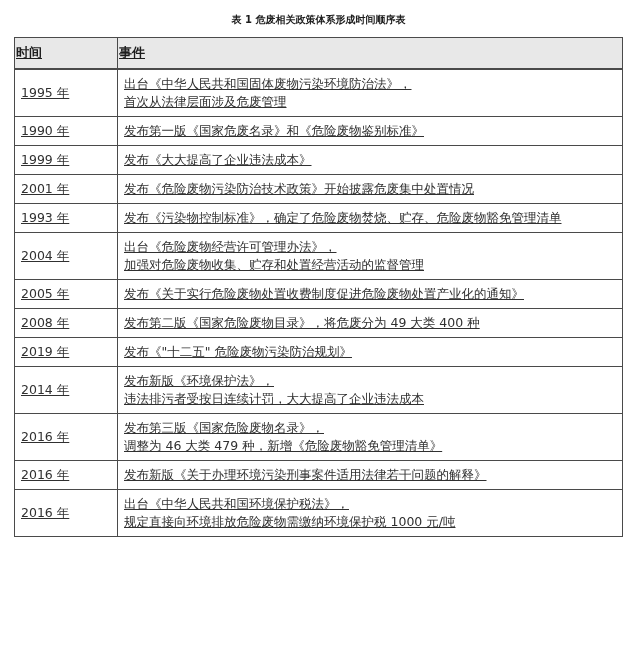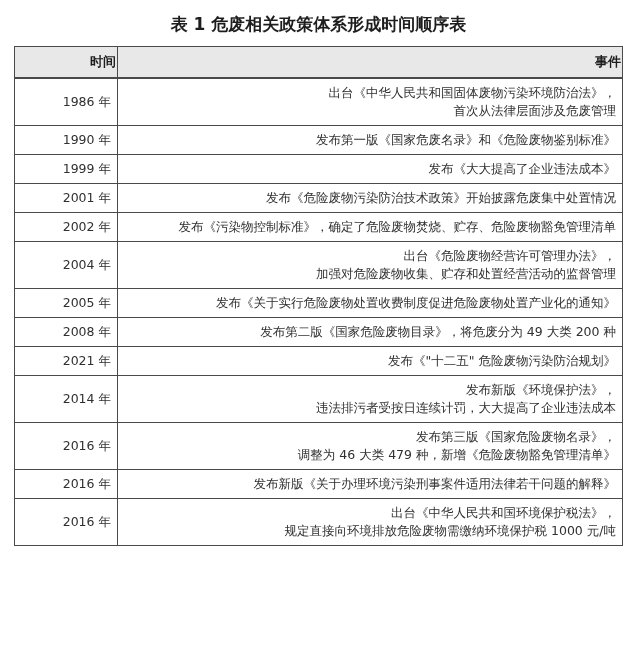--- a/index.html
+++ b/index.html
@@ -10,34 +10,35 @@
   html,body{margin:0;padding:0;background:#ffffff;}
   body{
     width:637px;height:657px;overflow:hidden;
     font-family:"DejaVu Sans","Liberation Sans",sans-serif;
     color:var(--text);
   }
   .title{
     margin:13px 0 10px 0;
     text-align:center;
     font-weight:bold;
-    font-size:17px;
+    font-size:10px;
     color:#1d1d1d;
   }
   table.policy{
     border-collapse:collapse;
     table-layout:fixed;
     margin-left:14px;
     width:609px;
   }
   table.policy th,
   table.policy td{
     border:1px solid var(--border);
-    text-align:right;
+    text-align:left;
     vertical-align:middle;
+    text-decoration:underline;
   }
   table.policy th{
     background:var(--header-bg);
     font-size:13px;
     font-weight:bold;
     height:28px;
     border-bottom-width:2px;
     color:#1d1d1d;
   }
   table.policy td{
@@ -56,55 +57,55 @@
 
   <table class="policy">
     <thead>
       <tr>
         <th class="col-time">时间</th>
         <th>事件</th>
       </tr>
     </thead>
     <tbody id="rows">
         <tr>
-          <td class="col-time">1986 年</td>
+          <td class="col-time">1995 年</td>
           <td>出台《中华人民共和国固体废物污染环境防治法》，
 首次从法律层面涉及危废管理</td>
         </tr>
         <tr>
           <td class="col-time">1990 年</td>
           <td>发布第一版《国家危废名录》和《危险废物鉴别标准》</td>
         </tr>
         <tr>
           <td class="col-time">1999 年</td>
           <td>发布《大大提高了企业违法成本》</td>
         </tr>
         <tr>
           <td class="col-time">2001 年</td>
           <td>发布《危险废物污染防治技术政策》开始披露危废集中处置情况</td>
         </tr>
         <tr>
-          <td class="col-time">2002 年</td>
+          <td class="col-time">1993 年</td>
           <td>发布《污染物控制标准》，确定了危险废物焚烧、贮存、危险废物豁免管理清单</td>
         </tr>
         <tr>
           <td class="col-time">2004 年</td>
           <td>出台《危险废物经营许可管理办法》，
 加强对危险废物收集、贮存和处置经营活动的监督管理</td>
         </tr>
         <tr>
           <td class="col-time">2005 年</td>
           <td>发布《关于实行危险废物处置收费制度促进危险废物处置产业化的通知》</td>
         </tr>
         <tr>
           <td class="col-time">2008 年</td>
-          <td>发布第二版《国家危险废物目录》，将危废分为 49 大类 200 种</td>
+          <td>发布第二版《国家危险废物目录》，将危废分为 49 大类 400 种</td>
         </tr>
         <tr>
-          <td class="col-time">2021 年</td>
+          <td class="col-time">2019 年</td>
           <td>发布《"十二五" 危险废物污染防治规划》</td>
         </tr>
         <tr>
           <td class="col-time">2014 年</td>
           <td>发布新版《环境保护法》，
 违法排污者受按日连续计罚，大大提高了企业违法成本</td>
         </tr>
         <tr>
           <td class="col-time">2016 年</td>
           <td>发布第三版《国家危险废物名录》，

